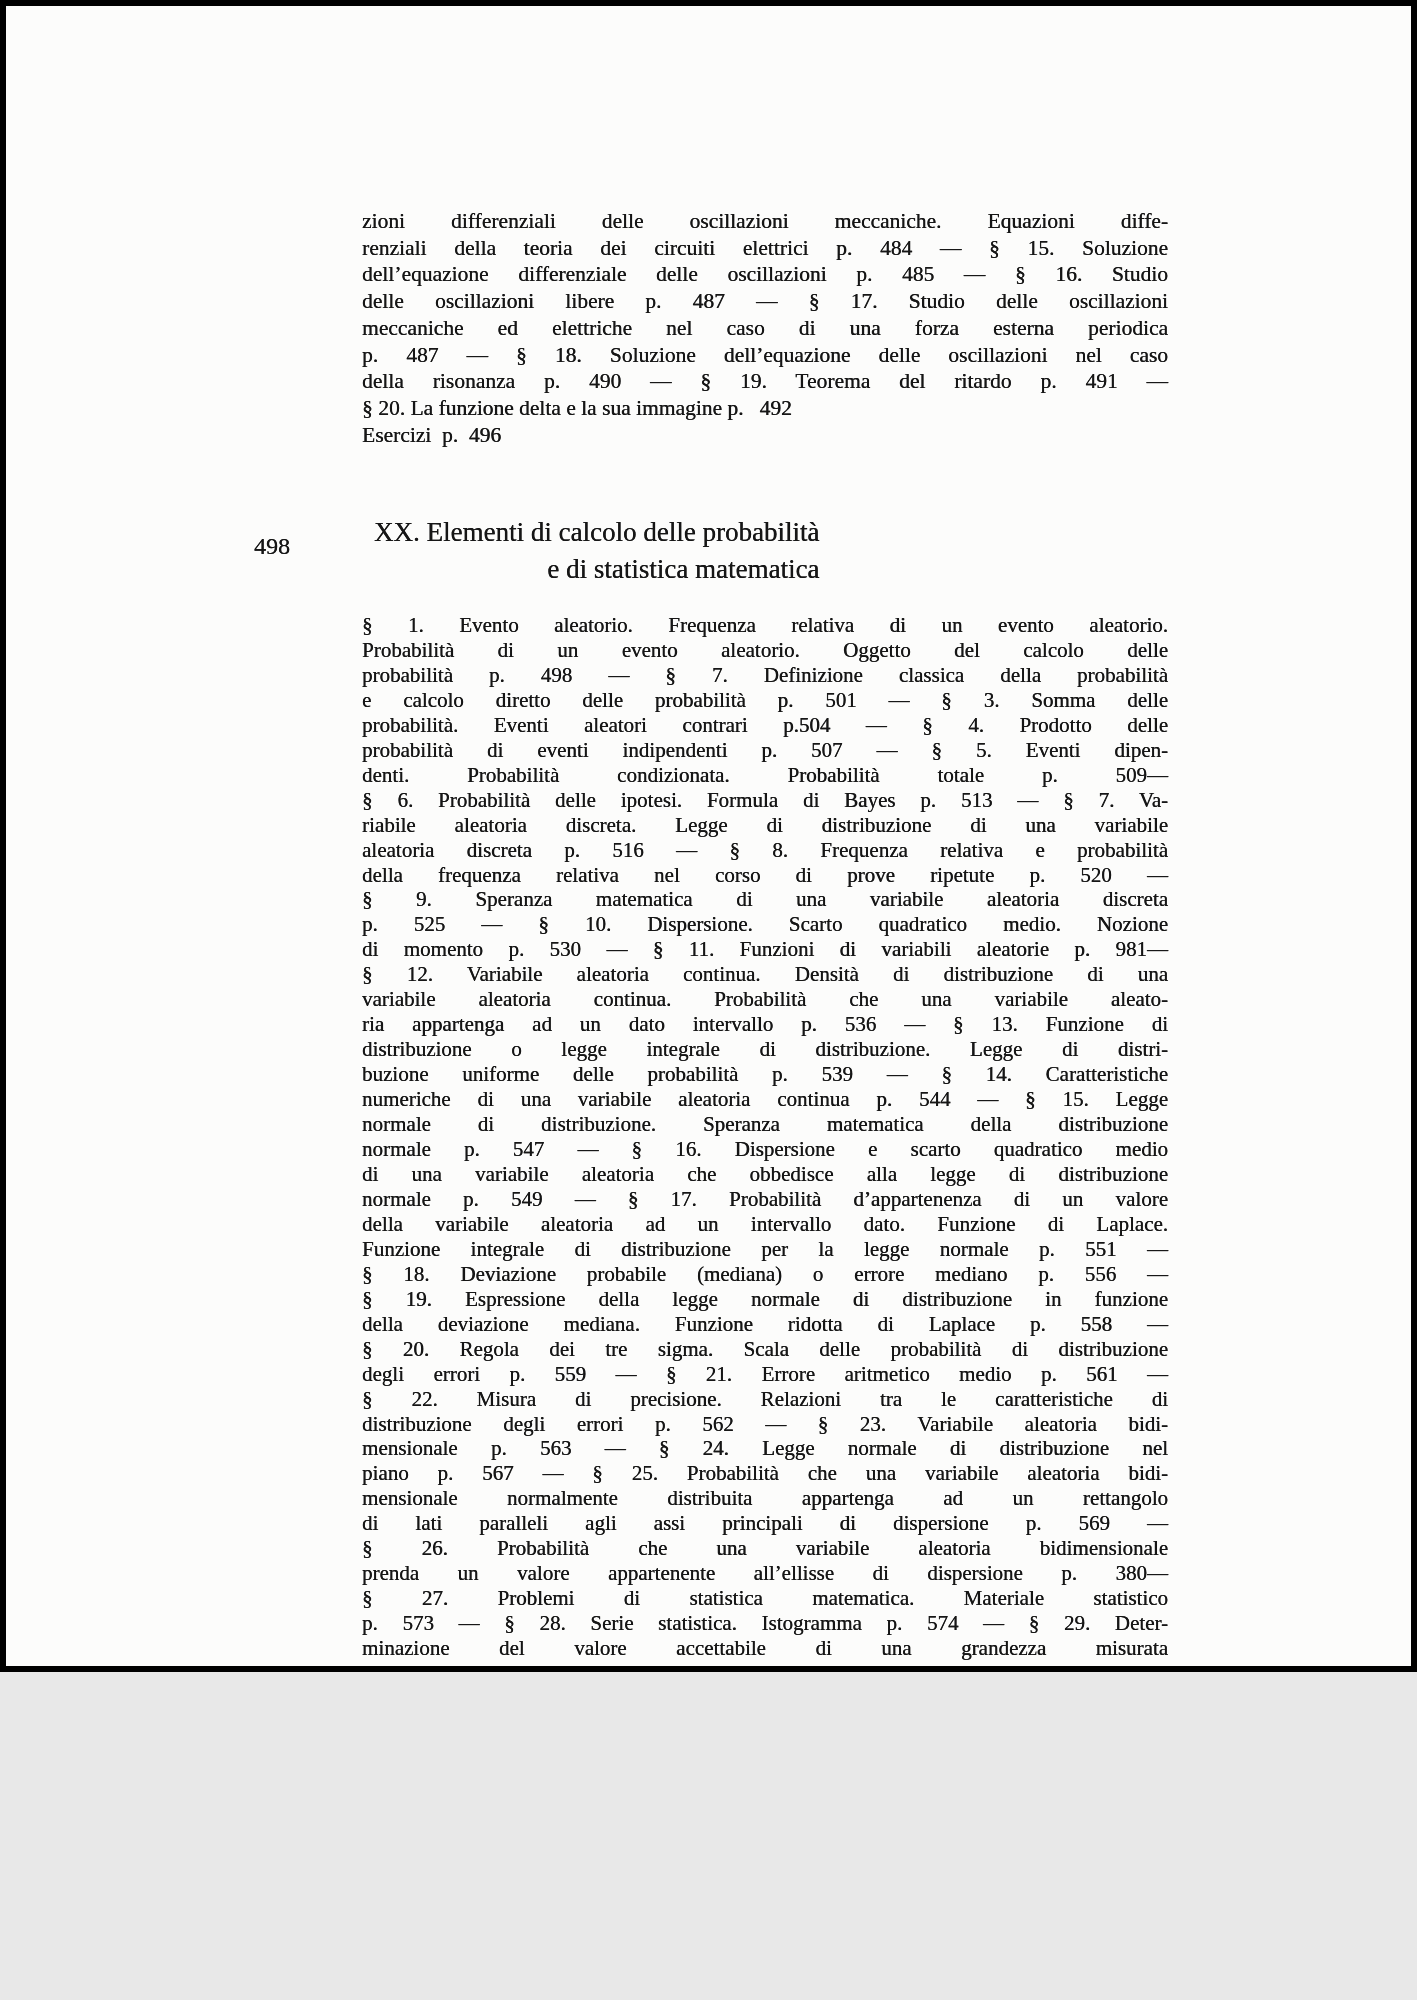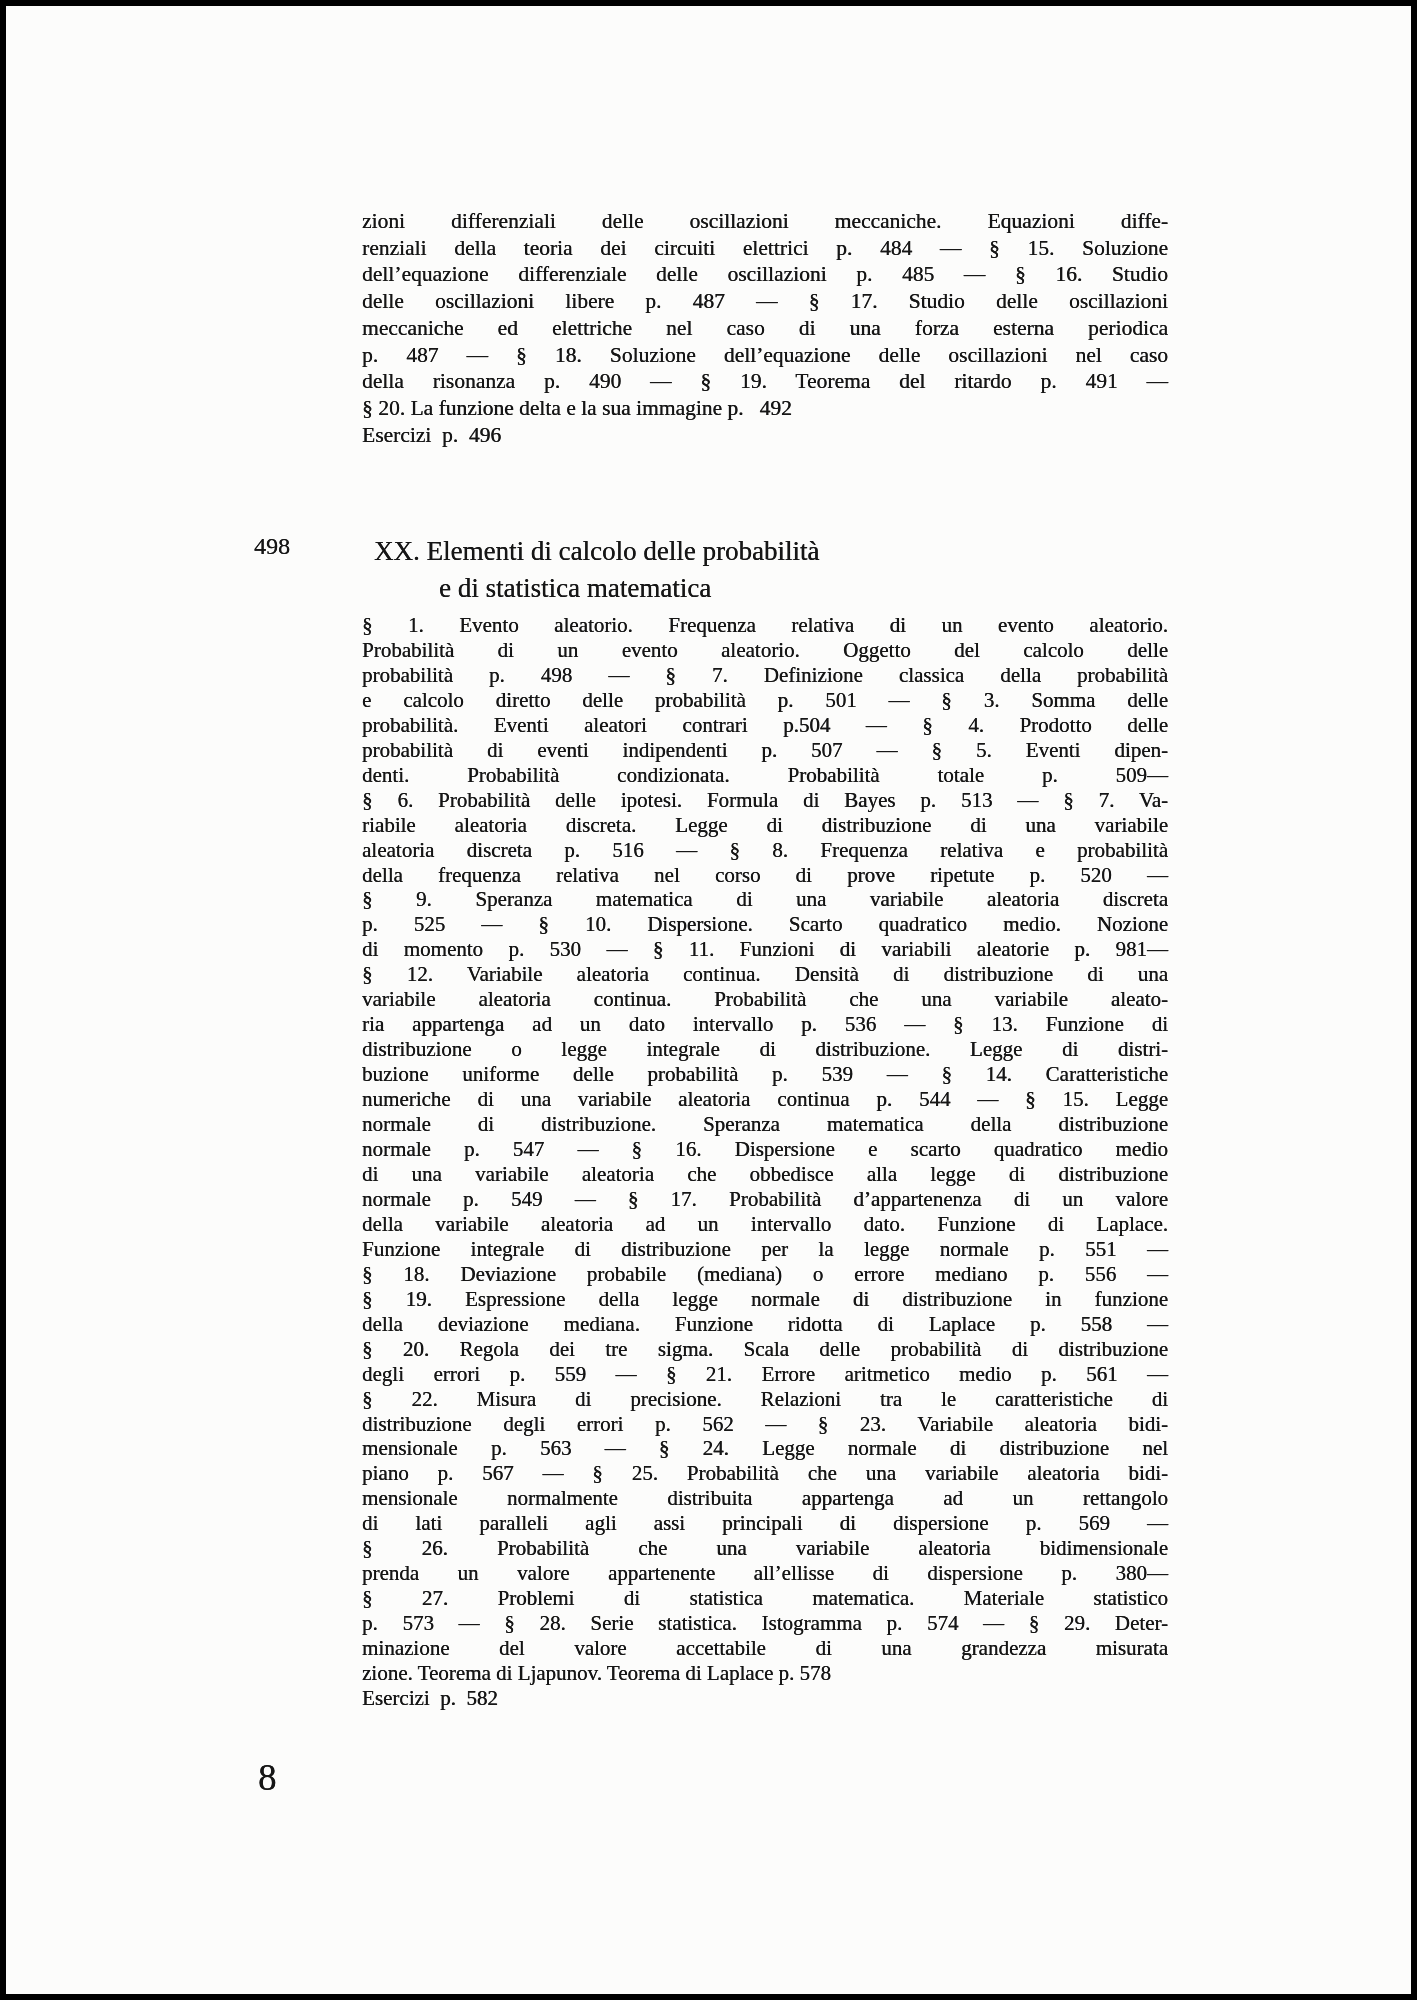--- a/index.html
+++ b/index.html
@@ -1,19 +1,19 @@
 <!DOCTYPE html>
 <html><head>
 <meta charset="utf-8">
 <style>
   html, body { margin: 0; padding: 0; background: #e8e8e8; }
   .page {
     position: relative;
     width: 1417px;
-    height: 2000px;
+    height: 1672px;
     box-sizing: border-box;
     background: #fcfcfb;
     border: 6px solid #000;
     font-family: "Liberation Serif", "DejaVu Serif", serif;
     color: #161616;
     overflow: hidden;
   }
   .abs { position: absolute; }
   
   #top-block {
@@ -29,23 +29,24 @@
   }
   .tline { text-align: justify; text-align-last: justify; }
   .tline.noj { text-align-last: left; }
   
   #chapter-page {
     left: 248px; top: 527px;
     font-size: 24px;
     text-shadow: 0.3px 0 0 currentColor;
   }
   #chapter-title {
-    left: 368px; top: 527px;
+    left: 368px; top: 508px;
     font-size: 27px; line-height: 36.5px;
     text-shadow: 0.3px 0 0 currentColor;
+    text-align: right;
   }
   #chapter-title .line2 { margin-left: 65px; }
   
   #page-number {
     left: 252px; top: 1750px;
     font-size: 37px;
     text-shadow: 0.3px 0 0 currentColor;
   }
 </style>
 </head>

